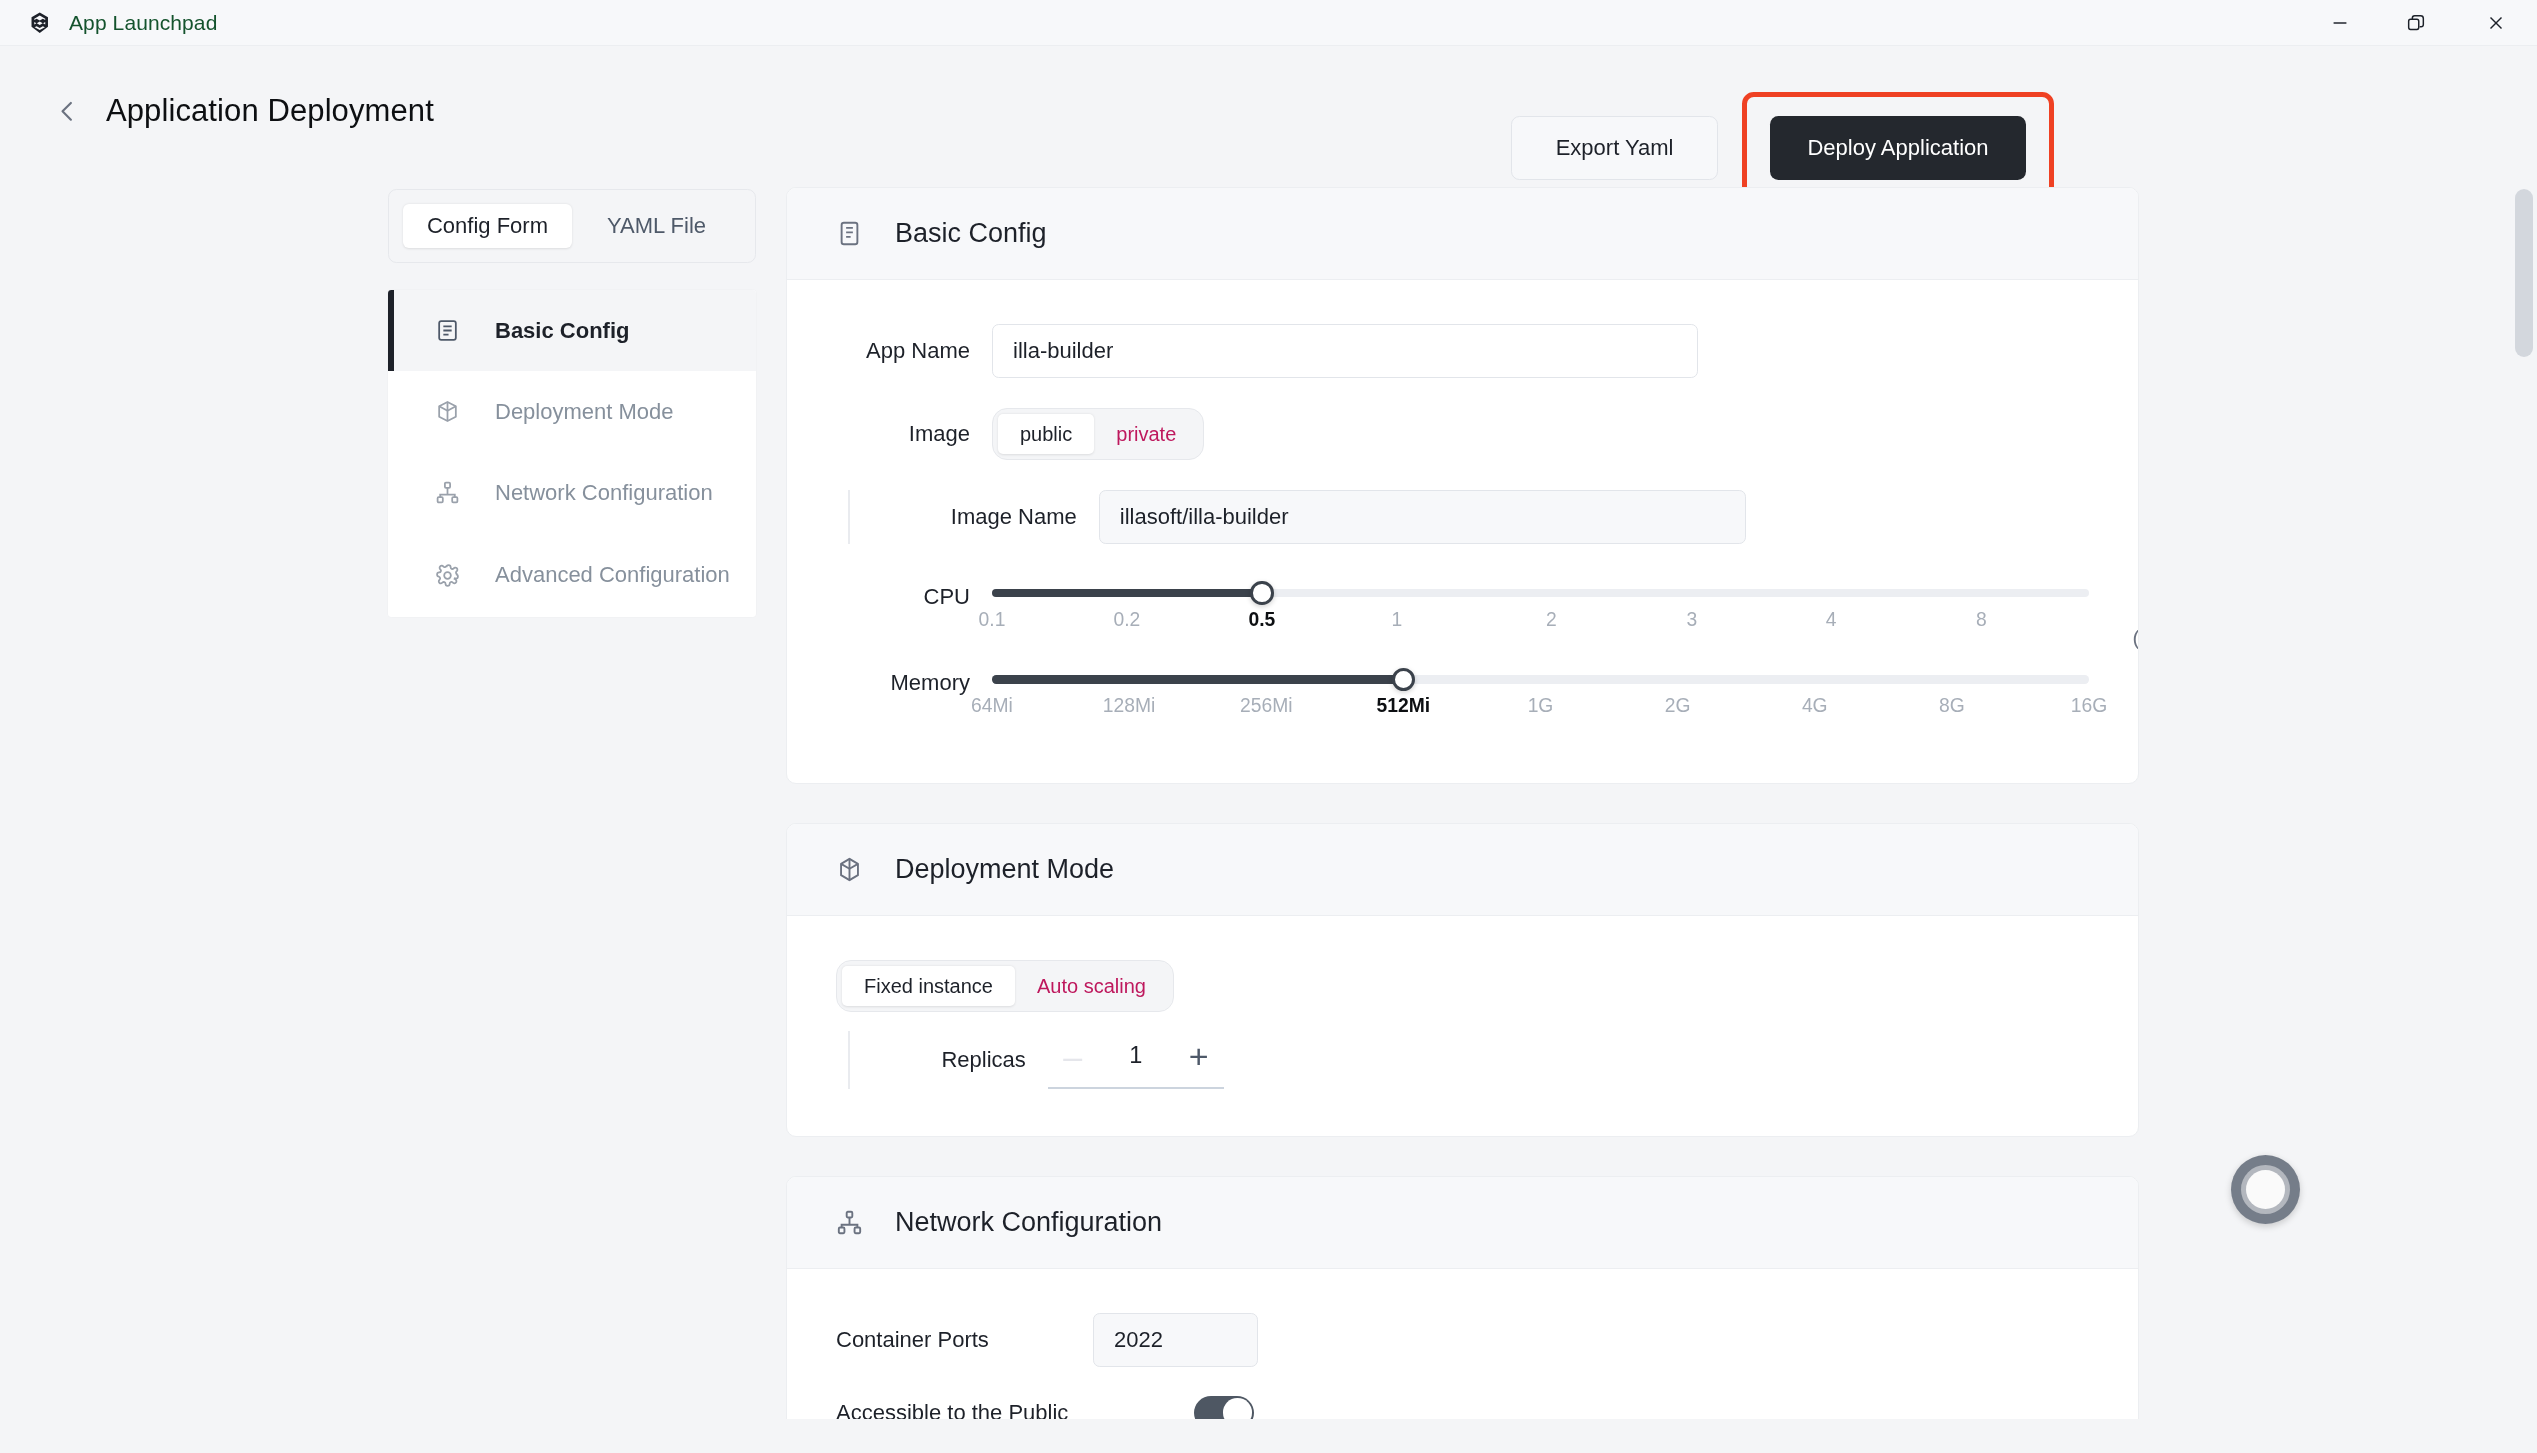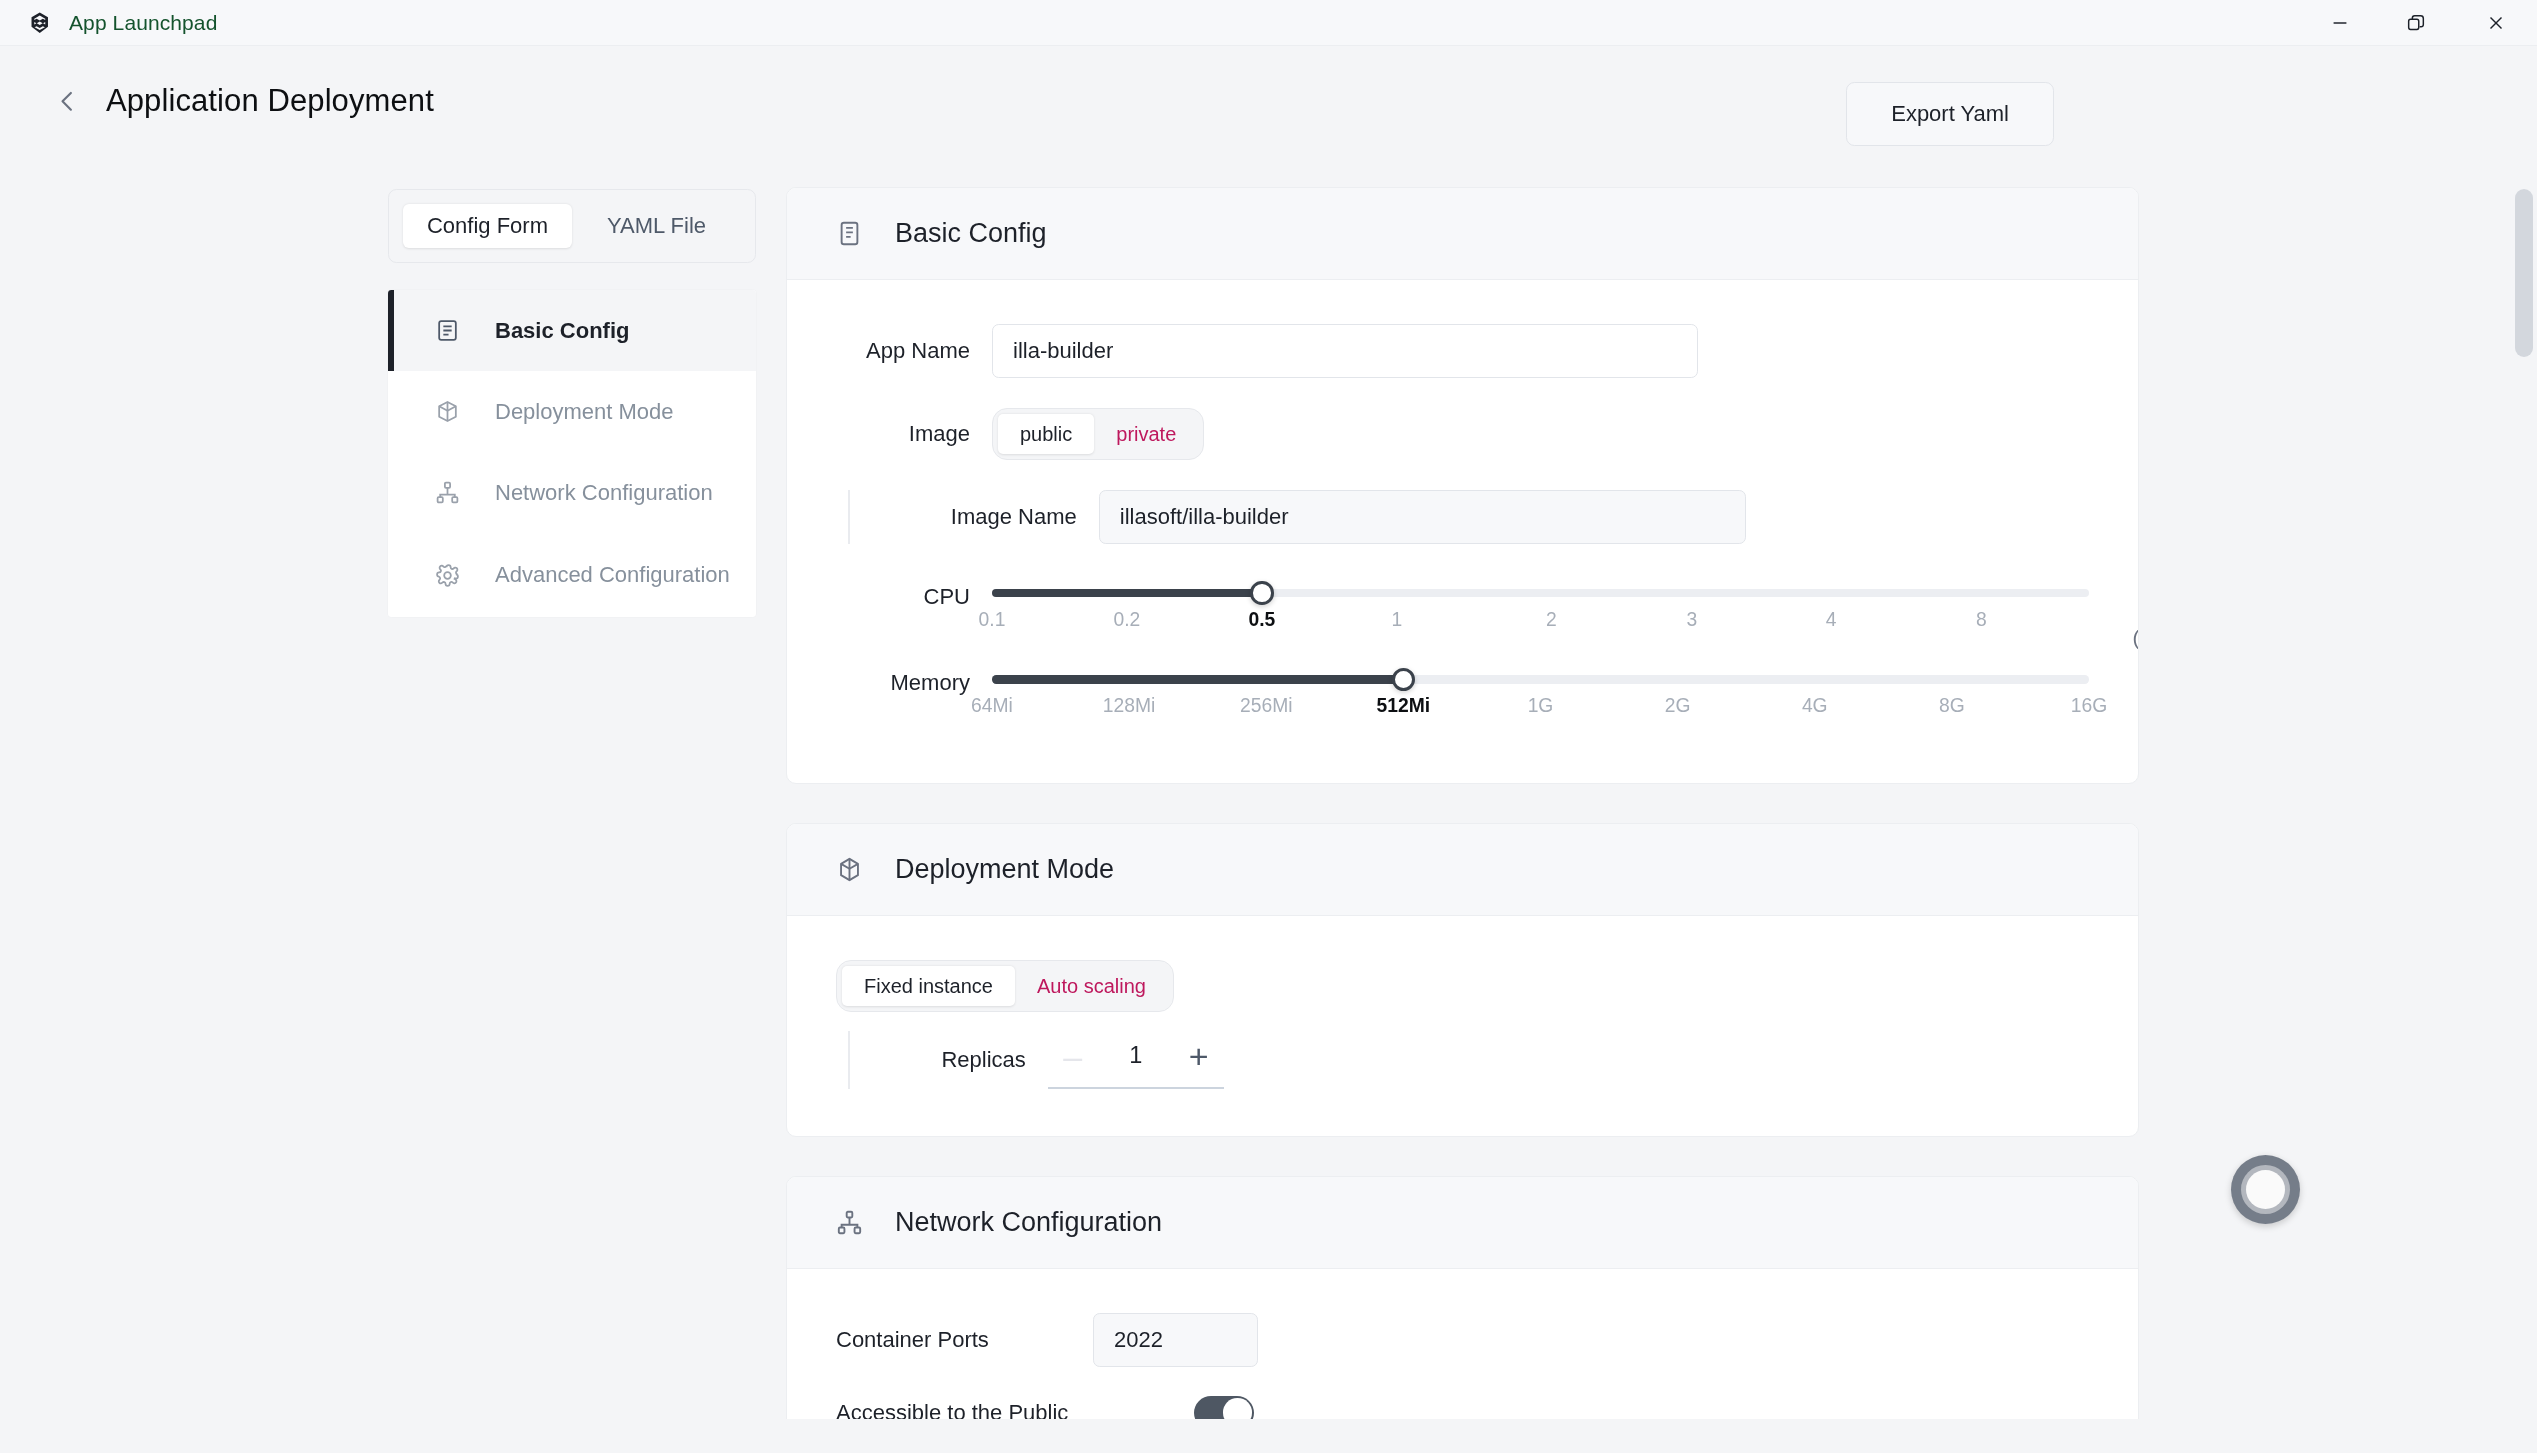--- a/index.html
+++ b/index.html
@@ -28,21 +28,21 @@
   .win-ctrls { position: absolute; right: 0; top: 0; height: 46px; display: flex; }
   .win-btn {
     width: 76px; height: 46px;
     display: flex; align-items: center; justify-content: center;
     color: #1d2129;
   }
   .win-btn:last-child { width: 84px; }
 
   
   .pageheader {
-    position: absolute; top: 40px; left: 0;
+    position: absolute; top: 50px; left: 0;
     width: 2094px; height: 122px;
     display: flex; align-items: center;
   }
   .back-btn {
     margin-left: 49px; width: 37px; height: 37px;
     display: flex; align-items: center; justify-content: center;
     color: #6b7280;
   }
   .page-title {
     margin-left: 20px;
@@ -351,20 +351,23 @@
   <div class="pageheader">
     <div class="back-btn">
       <svg width="28.6" height="28.6" viewBox="0 0 24 24" stroke="#6b7280" stroke-width="1.8" fill="none" stroke-linecap="round" stroke-linejoin="round">
           <polyline points="15 5 8 12 15 19"></polyline>
         </svg>
     </div>
     <div class="page-title">Application Deployment</div>
 
     <div class="header-actions">
       <div class="btn-secondary">Export Yaml</div>
+      <div class="deploy-wrap">
+        <div class="btn-primary">Deploy Application</div>
+      </div>
     </div>
   </div>
 
   <div class="sidebar">
     <div class="seg-tabs">
       <div class="seg-tab active">Config Form</div>
       <div class="seg-tab">YAML File</div>
     </div>
 
     <div class="navlist">

